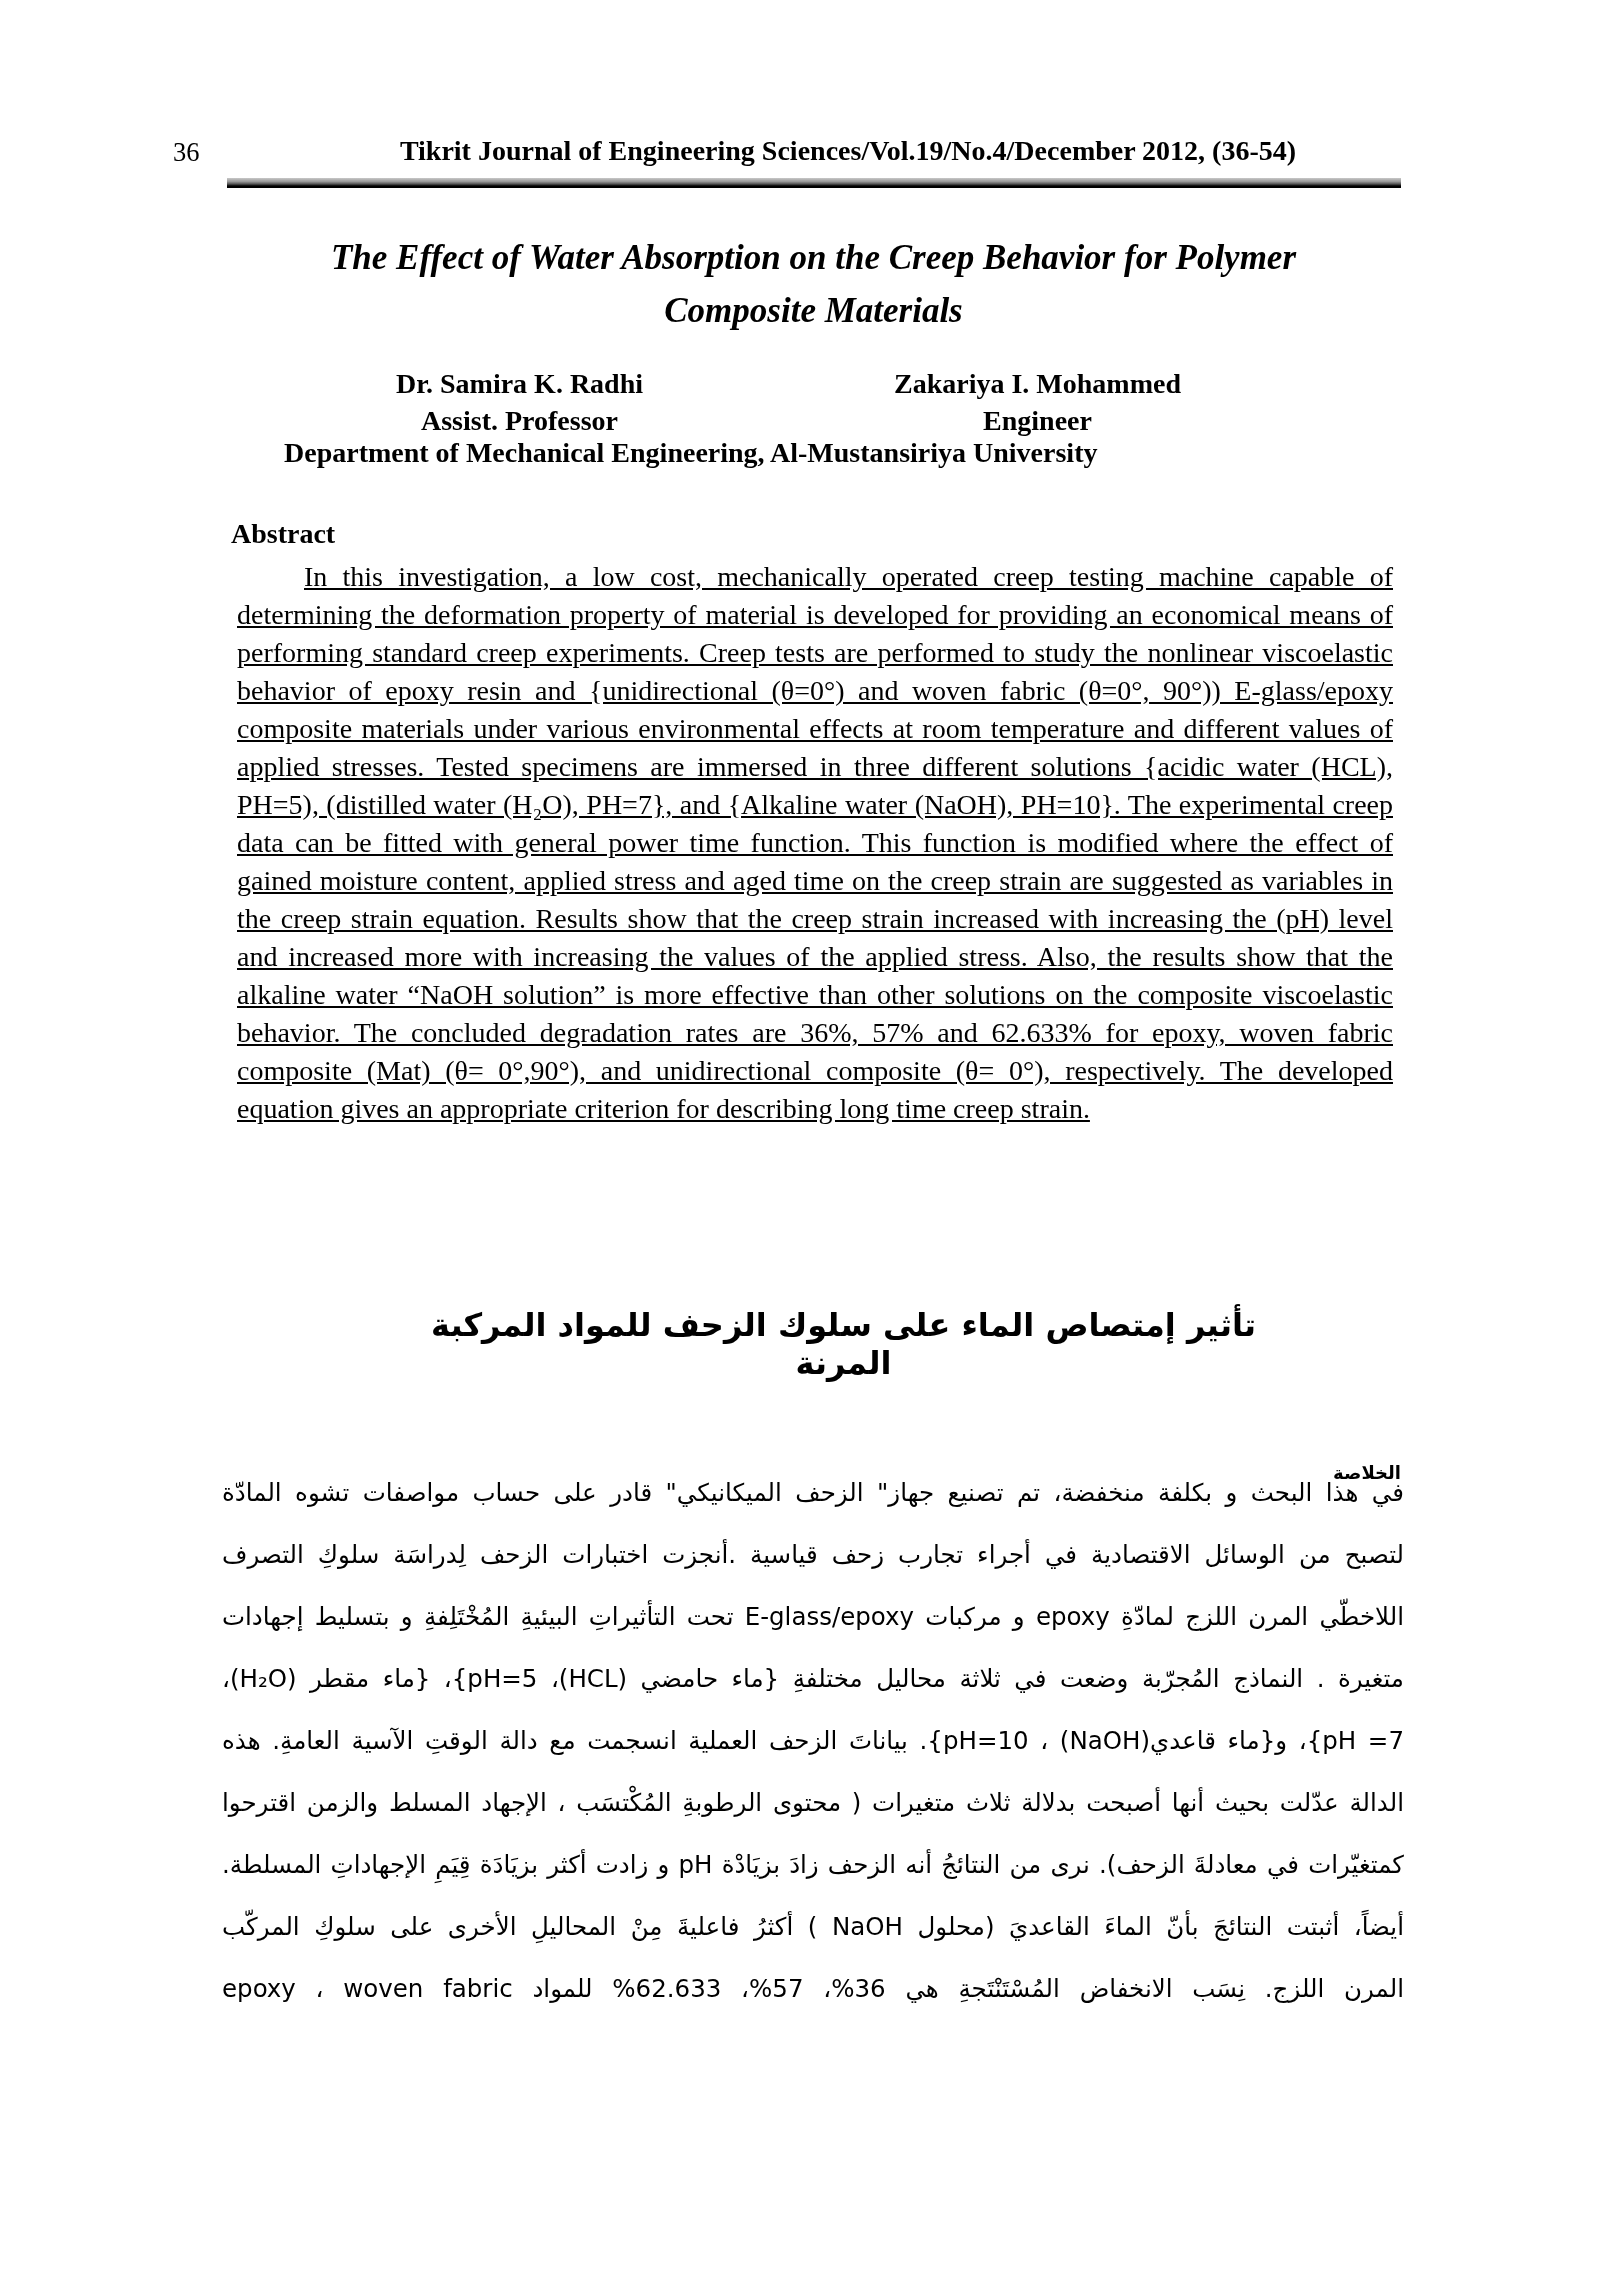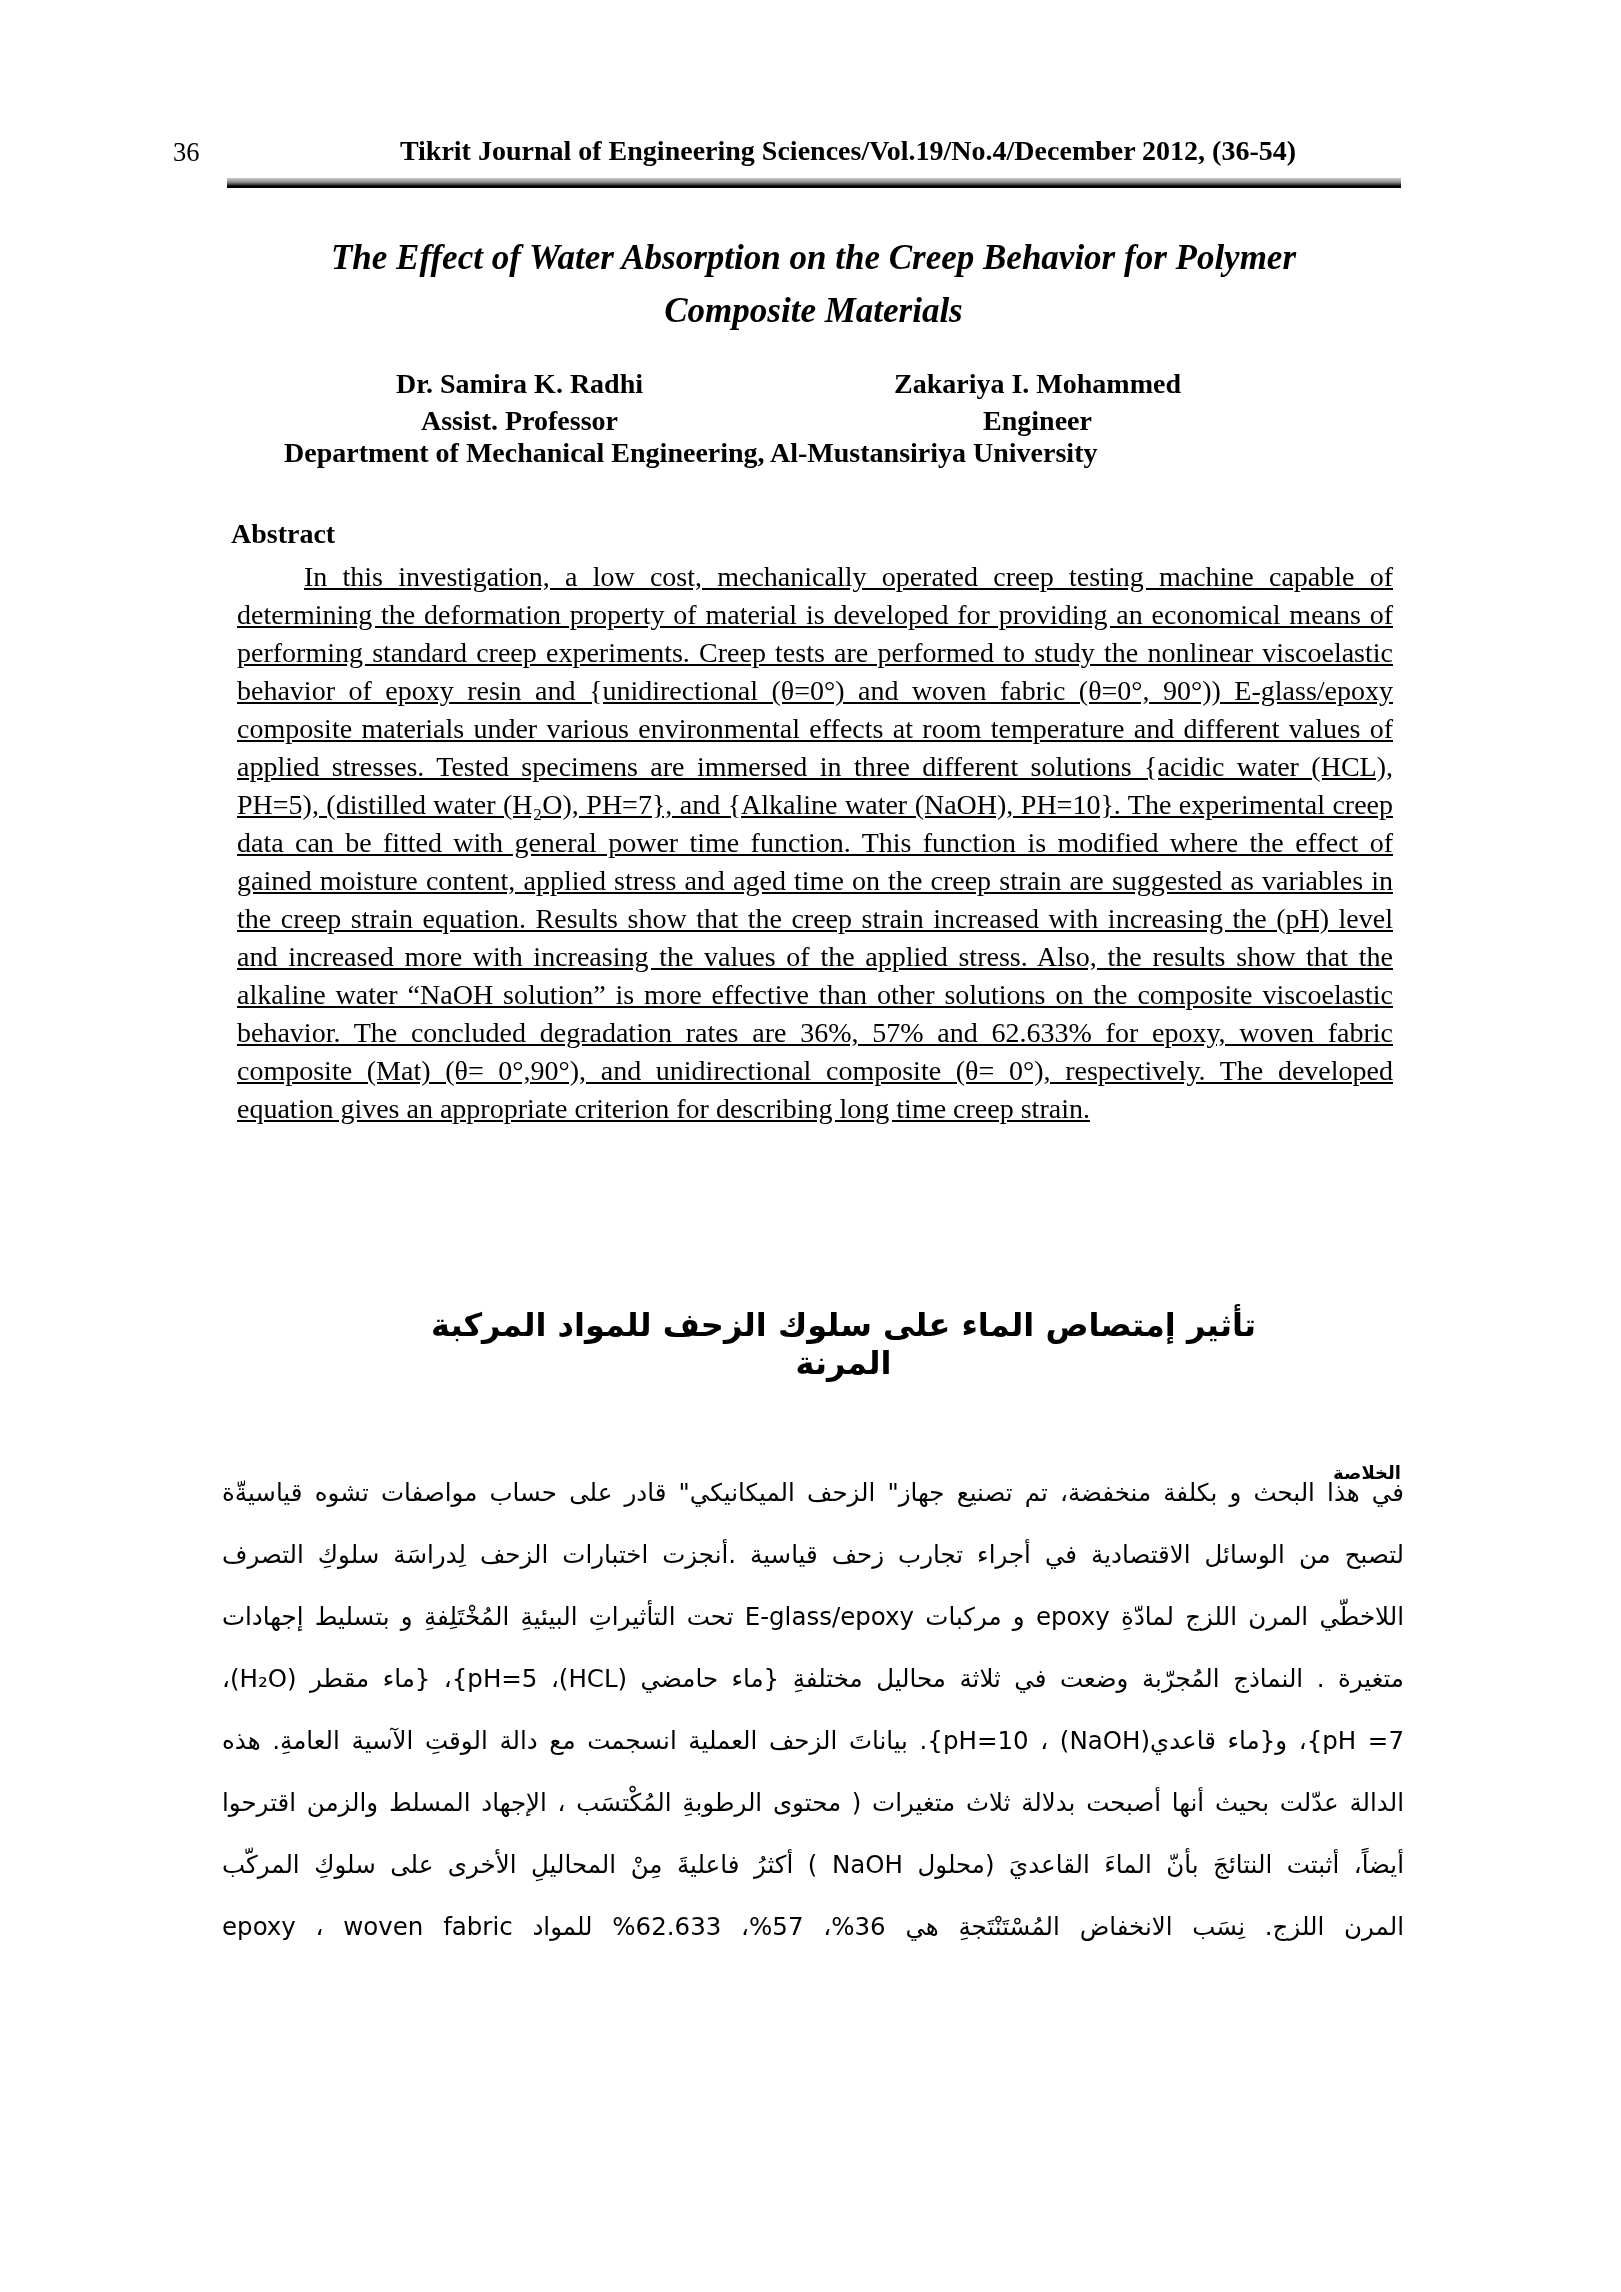--- a/index.html
+++ b/index.html
@@ -58,22 +58,23 @@
 
 <div class="abstract">
   <h2>Abstract</h2>
   <p>In this investigation, a low cost, mechanically operated creep testing machine capable of determining the deformation property of material is developed for providing an economical means of performing standard creep experiments. Creep tests are performed to study the nonlinear viscoelastic behavior of epoxy resin and {unidirectional (θ=0°) and woven fabric (θ=0°, 90°)) E-glass/epoxy composite materials under various environmental effects at room temperature and different values of applied stresses. Tested specimens are immersed in three different solutions {acidic water (HCL), PH=5), (distilled water (H₂O), PH=7}, and {Alkaline water (NaOH), PH=10}. The experimental creep data can be fitted with general power time function. This function is modified where the effect of gained moisture content, applied stress and aged time on the creep strain are suggested as variables in the creep strain equation. Results show that the creep strain increased with increasing the (pH) level and increased more with increasing the values of the applied stress. Also, the results show that the alkaline water “NaOH solution” is more effective than other solutions on the composite viscoelastic behavior. The concluded degradation rates are 36%, 57% and 62.633% for epoxy, woven fabric composite (Mat) (θ= 0°,90°), and unidirectional composite (θ= 0°), respectively. The developed equation gives an appropriate criterion for describing long time creep strain.</p>
 </div>
 
 <div class="ar-title">تأثير إمتصاص الماء على  سلوك الزحف للمواد المركبة المرنة</div>
 <div class="ar-head">الخلاصة</div>
 
 <div class="ar-body">
-  <span class="ar-line">في هذا البحث و بكلفة منخفضة، تم تصنيع جهاز" الزحف الميكانيكي" قادر على حساب مواصفات تشوه قياسيةّة</span>
+  <span class="ar-line">في هذا البحث و بكلفة منخفضة، تم تصنيع جهاز" الزحف الميكانيكي" قادر على حساب مواصفات تشوه المادّة</span>
   <span class="ar-line">لتصبح من الوسائل الاقتصادية في أجراء تجارب زحف قياسية .أنجزت اختبارات الزحف لِدراسَة سلوكِ التصرف</span>
   <span class="ar-line">اللاخطّي المرن اللزج لمادّةِ epoxy و مركبات E-glass/epoxy تحت التأثيراتِ البيئيةِ المُخْتَلِفةِ و بتسليط إجهادات</span>
   <span class="ar-line">متغيرة . النماذج المُجرّبة وضعت في ثلاثة محاليل مختلفةِ {ماء حامضي (HCL)، pH=5}، {ماء مقطر (H₂O)،</span>
   <span class="ar-line">pH =7}، و{ماء قاعدي(NaOH) ، pH=10}. بياناتَ الزحف العملية انسجمت مع دالة الوقتِ الآسية العامةِ. هذه</span>
   <span class="ar-line">الدالة عدّلت بحيث أنها أصبحت بدلالة ثلاث متغيرات ( محتوى الرطوبةِ المُكْتسَب ، الإجهاد المسلط والزمن اقترحوا</span>
+  <span class="ar-line">كمتغيّرات في معادلةَ الزحف). نرى من النتائجُ أنه الزحف زادَ بزيَادْة pH و زادت أكثر بزيَادَة قِيَمِ الإجهاداتِ المسلطة.</span>
   <span class="ar-line">أيضاً، أثبتت النتائجَ بأنّ الماءَ القاعديَ (محلول NaOH ) أكثرُ فاعليةَ مِنْ المحاليلِ الأخرى على سلوكِ المركّب</span>
   <span class="ar-line">المرن اللزج. نِسَب الانخفاض المُسْتَنْتَجةِ هي 36%، 57%، 62.633% للمواد epoxy ، woven fabric</span>
 </div>
 
 
 </body></html>

